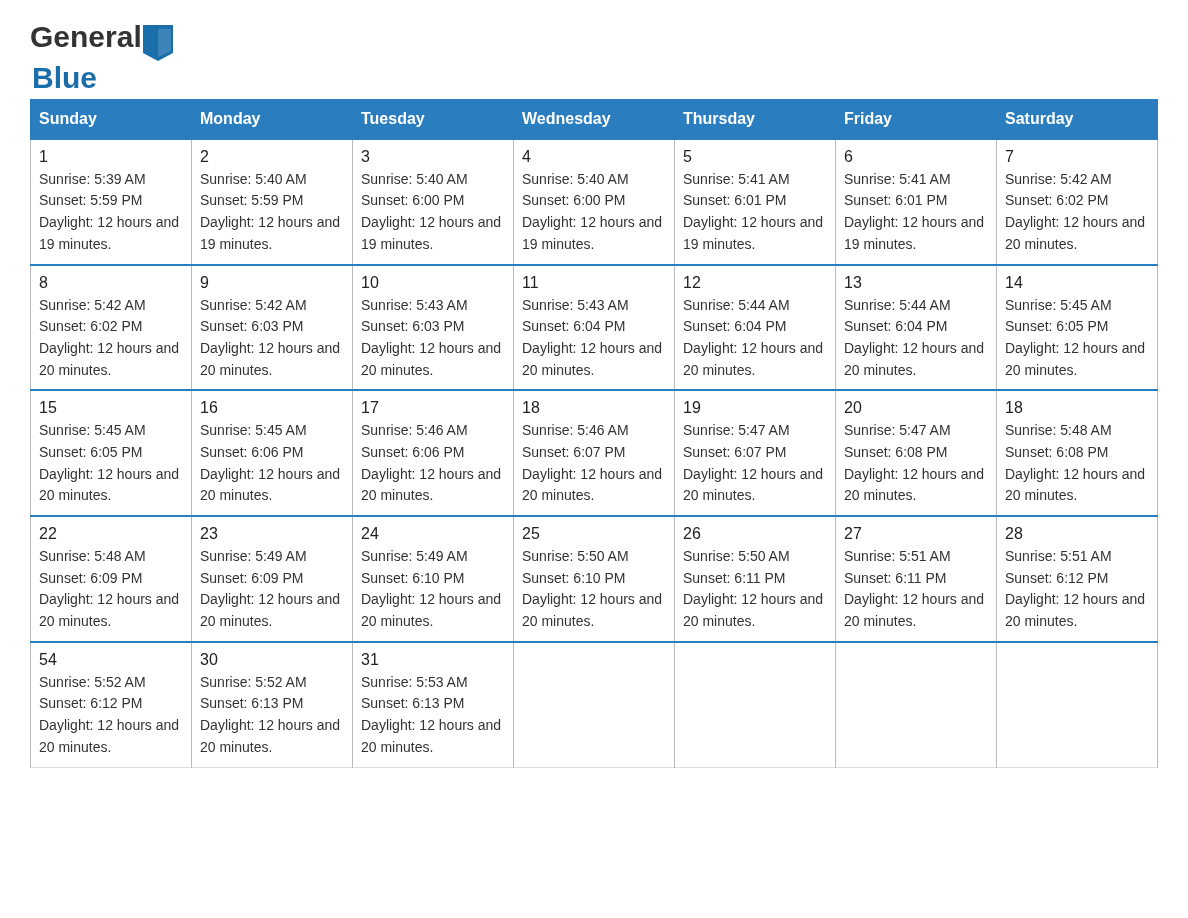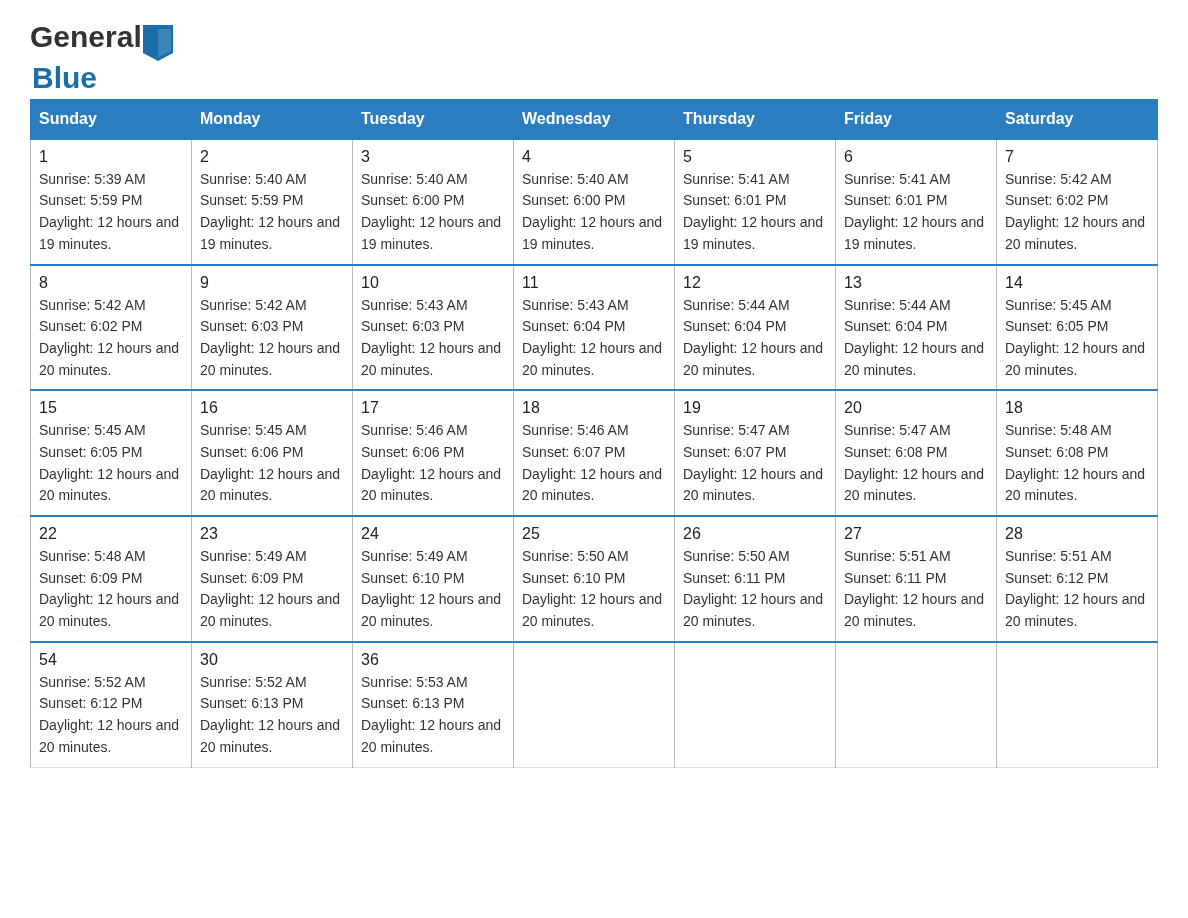--- a/index.html
+++ b/index.html
@@ -144,20 +144,20 @@
         <td><span class="day-number">23</span><span class="day-info">Sunrise: 5:49 AM<br>Sunset: 6:09 PM<br>Daylight: 12 hours and 20 minutes.</span></td>
         <td><span class="day-number">24</span><span class="day-info">Sunrise: 5:49 AM<br>Sunset: 6:10 PM<br>Daylight: 12 hours and 20 minutes.</span></td>
         <td><span class="day-number">25</span><span class="day-info">Sunrise: 5:50 AM<br>Sunset: 6:10 PM<br>Daylight: 12 hours and 20 minutes.</span></td>
         <td><span class="day-number">26</span><span class="day-info">Sunrise: 5:50 AM<br>Sunset: 6:11 PM<br>Daylight: 12 hours and 20 minutes.</span></td>
         <td><span class="day-number">27</span><span class="day-info">Sunrise: 5:51 AM<br>Sunset: 6:11 PM<br>Daylight: 12 hours and 20 minutes.</span></td>
         <td><span class="day-number">28</span><span class="day-info">Sunrise: 5:51 AM<br>Sunset: 6:12 PM<br>Daylight: 12 hours and 20 minutes.</span></td>
       </tr>
       <tr>
         <td><span class="day-number">54</span><span class="day-info">Sunrise: 5:52 AM<br>Sunset: 6:12 PM<br>Daylight: 12 hours and 20 minutes.</span></td>
         <td><span class="day-number">30</span><span class="day-info">Sunrise: 5:52 AM<br>Sunset: 6:13 PM<br>Daylight: 12 hours and 20 minutes.</span></td>
-        <td><span class="day-number">36</span><span class="day-info">Sunrise: 5:53 AM<br>Sunset: 6:13 PM<br>Daylight: 12 hours and 20 minutes.</span></td>
+        <td><span class="day-number">31</span><span class="day-info">Sunrise: 5:53 AM<br>Sunset: 6:13 PM<br>Daylight: 12 hours and 20 minutes.</span></td>
         <td class="empty"></td>
         <td class="empty"></td>
         <td class="empty"></td>
         <td class="empty"></td>
       </tr>
     </tbody>
 </table>
 
 </body></html>

